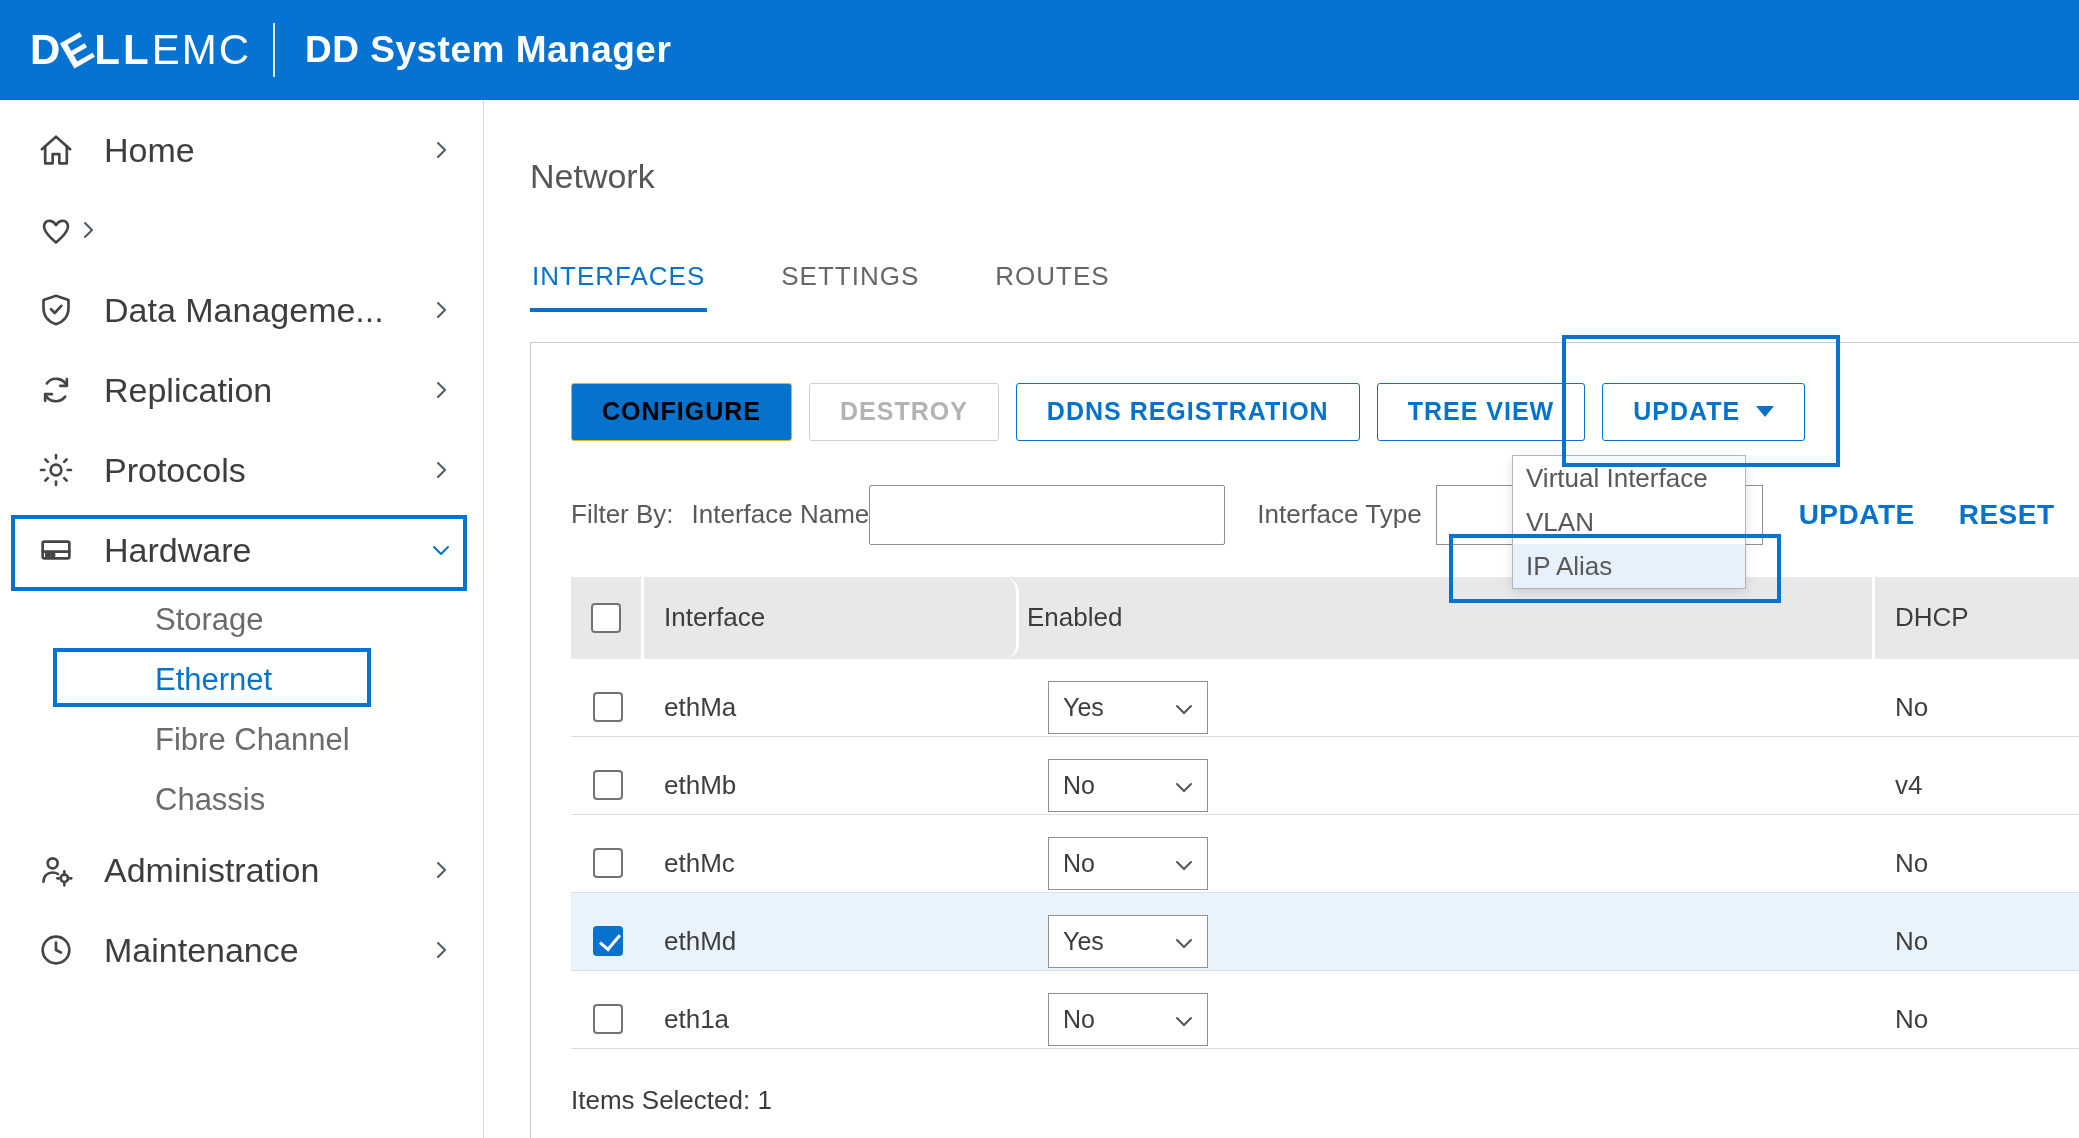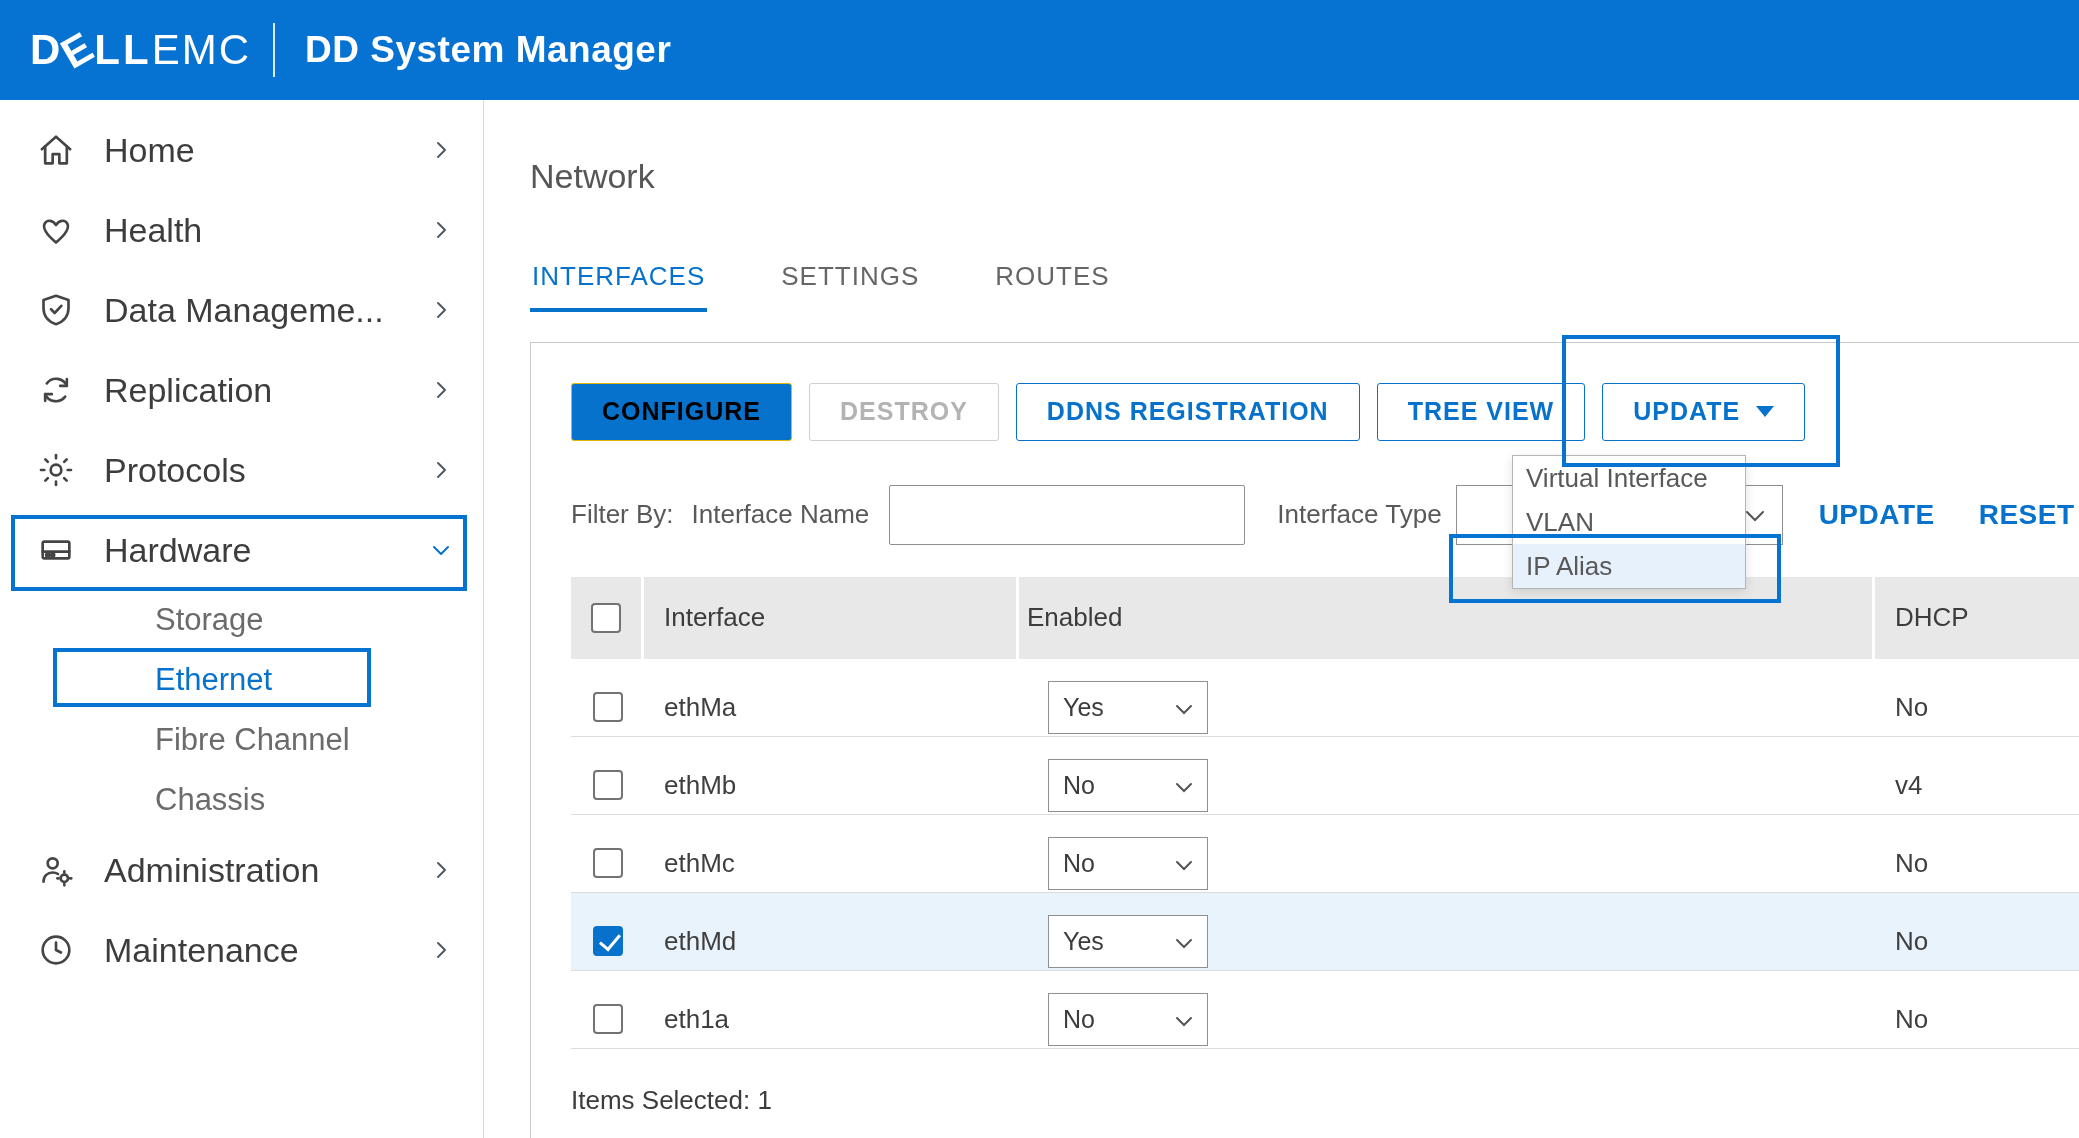--- a/index.html
+++ b/index.html
@@ -55,41 +55,41 @@
     border-radius: 3px; cursor: pointer; white-space: nowrap;
     font-family: "Liberation Sans", sans-serif;
   }
   .btn-primary { background: #0672CB; color: #000000; border: 1px solid #eab308; }
   .btn-disabled { background: #fff; color: #b3b3b3; border: 1px solid #cfcfcf; cursor: default; }
   .btn-outline { background: #fff; color: #0672CB; border: 1px solid #0672CB; }
   .create-caret { margin-left: 16px; width: 0; height: 0; border-left: 9px solid transparent; border-right: 9px solid transparent; border-top: 11px solid #0672CB; }
 
   .filter-row { display: flex; align-items: center; margin-top: 44px; font-size: 26px; color: #595959; }
   .flabel-1 { margin-right: 18px; }
-  .flabel-2 { margin-right: 20px; }
+  .flabel-2 { }
   .flabel-3 { margin-right: 14px; }
   .text-input {
     width: 356px; height: 60px; border: 1px solid #8f8f8f; border-radius: 2px;
     margin-right: 32px; font-size: 26px; padding: 0 14px; outline: none;
     font-family: "Liberation Sans", sans-serif; color: #3d3d3d; background: #fff;
   }
   .select-box {
     width: 327px; height: 60px; border: 1px solid #8f8f8f; background: #fff;
     display: flex; align-items: center; justify-content: flex-end;
     padding-right: 16px; margin-right: 36px; cursor: pointer;
   }
   .link { color: #0672CB; font-weight: 700; font-size: 28px; letter-spacing: 0.5px; margin-right: 44px; cursor: pointer; white-space: nowrap; }
 
   
   .if-table { margin-top: 32px; width: 1660px; }
   .thead { display: flex; height: 82px; background: #e8e8e8; }
   .th { display: flex; align-items: center; font-size: 26px; color: #3c3c3c; border-right: 3px solid #fff; }
   .th:last-child { border-right: none; }
   .col-check { width: 73px; justify-content: center; flex: 0 0 73px; }
-  .col-if { width: 375px; padding-left: 20px; flex: 0 0 375px; }
+  .col-if { width: 375px; padding-left: 20px; flex: 0 0 375px; border-radius: 15px; }
   .col-en { width: 856px; padding-left: 8px; flex: 0 0 856px; }
   .col-dhcp { flex: 1; padding-left: 20px; }
   .trow { display: flex; height: 78px; align-items: center; border-bottom: 1px solid #dcdcdc; font-size: 26px; color: #3f3f3f; }
   .trow.selected { background: #e9f3fc; }
   .td { display: flex; align-items: center; height: 100%; margin-top: 20px; }
   .td.col-en { padding-left: 29px; }
 
   .cbx { width: 30px; height: 30px; border: 2px solid #737373; border-radius: 4px; background: #fff; cursor: pointer; position: relative; }
   .cbx.checked { background: #0672CB; border-color: #0672CB; }
   .cbx.checked::after {
@@ -151,21 +151,20 @@
         </svg>
     </span>
   </div>
 
   <div class="nav-item">
     <span class="nav-icon">
       <svg viewBox="0 0 24 24" fill="none" stroke="currentColor" stroke-width="1.6" stroke-linecap="round" stroke-linejoin="round">
           <path d="M12 19.5 C6 14.5 3.8 11 5.2 8.2 C6.6 5.6 10.2 6 12 9 C13.8 6 17.4 5.6 18.8 8.2 C20.2 11 18 14.5 12 19.5 Z"></path>
         </svg>
     </span>
-    <span class="nav-label">Health</span>
     <span class="nav-chevron">
       <svg viewBox="0 0 24 24" fill="none" stroke="currentColor" stroke-width="2" stroke-linecap="round" stroke-linejoin="round">
           <polyline points="9,5 16,12 9,19"></polyline>
         </svg>
     </span>
   </div>
 
   <div class="nav-item">
     <span class="nav-icon">
       <svg viewBox="0 0 24 24" fill="none" stroke="currentColor" stroke-width="1.6" stroke-linecap="round" stroke-linejoin="round">

